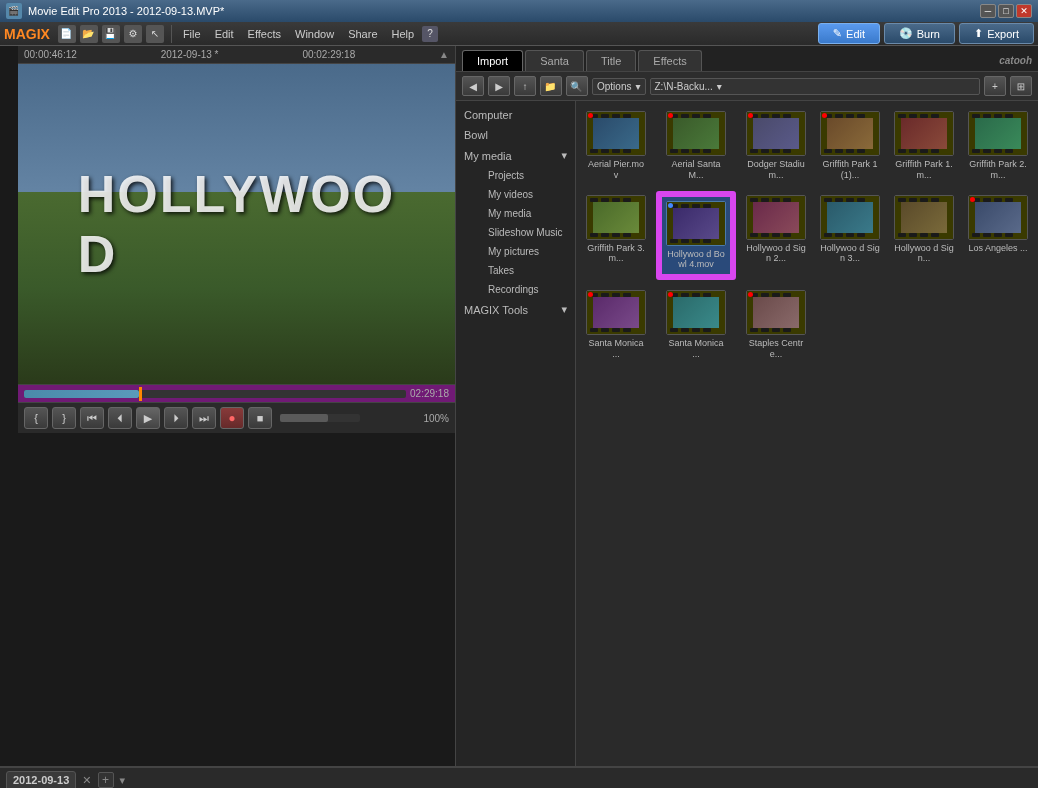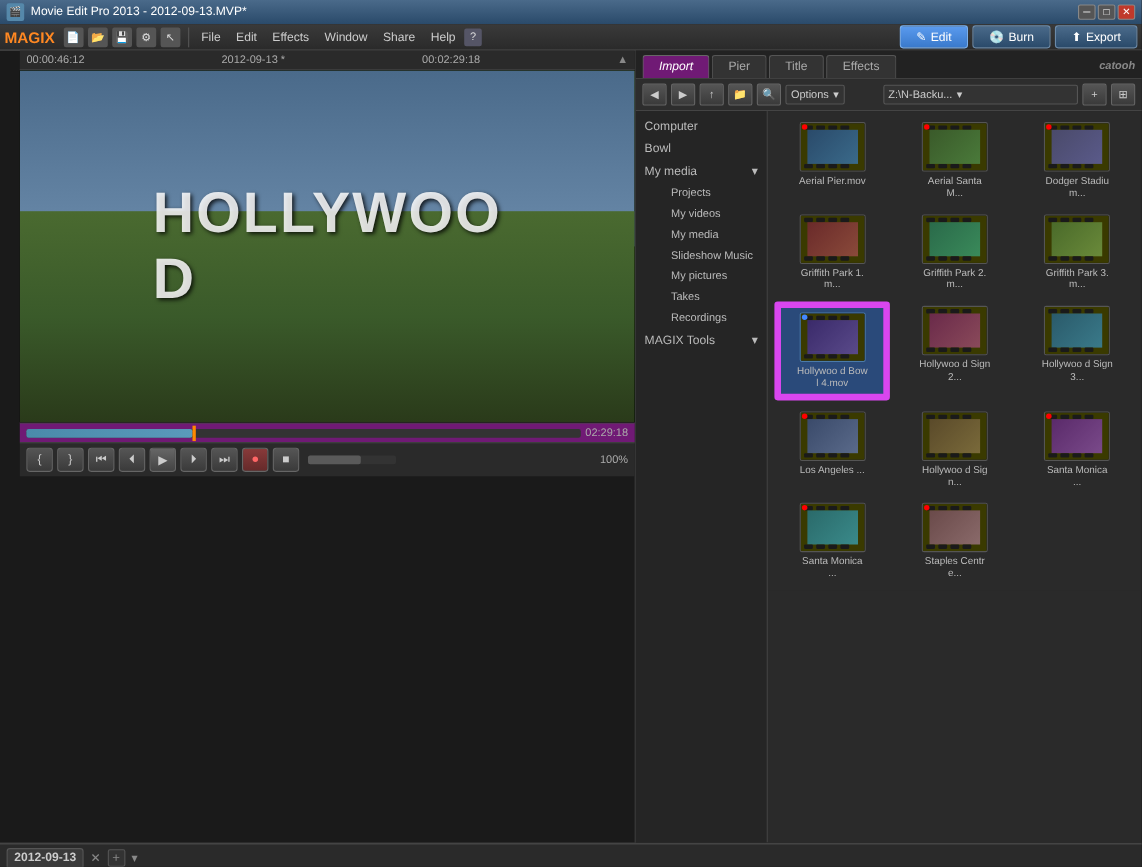--- a/index.html
+++ b/index.html
@@ -48,37 +48,37 @@
     .transport-btn.play { background: linear-gradient(to bottom, #666, #444); }
     .transport-btn.record { background: linear-gradient(to bottom, #883a3a, #662a2a); color: #ff6666; }
     .vol-slider { width: 80px; height: 8px; background: #333; border-radius: 2px; position: relative; margin: 0 4px; }
     .vol-fill { width: 60%; height: 100%; background: #5a5a5a; border-radius: 2px; }
     .zoom-label { color: #aaa; font-size: 10px; margin-left: auto; }
 
     
     #right-panel { flex: 1; display: flex; flex-direction: column; background: #2a2a2a; }
     #right-tabs { display: flex; align-items: center; background: #222; border-bottom: 1px solid #444; padding: 0 6px; gap: 2px; padding-top: 4px; }
     .rtab { padding: 4px 14px; border-radius: 3px 3px 0 0; border: 1px solid #555; border-bottom: none; background: #333; color: #aaa; cursor: pointer; font-size: 11px; }
-    .rtab.active { background: #701a75; color: white; border-color: #666; font-style: italic; }
+    .rtab.active { background: #000000; color: white; border-color: #666; }
     .rtab-logo { margin-left: auto; font-size: 10px; color: #888; font-style: italic; font-weight: bold; }
 
     
     #browser-toolbar { background: #2d2d2d; padding: 4px 6px; display: flex; align-items: center; gap: 4px; border-bottom: 1px solid #444; }
     .browser-btn { width: 22px; height: 20px; background: linear-gradient(to bottom, #555, #3a3a3a); border: 1px solid #666; border-radius: 2px; display: flex; align-items: center; justify-content: center; cursor: pointer; color: #ccc; font-size: 10px; }
     .browser-dropdown { background: #333; border: 1px solid #555; border-radius: 2px; color: #ccc; font-size: 10px; padding: 2px 4px; display: flex; align-items: center; gap: 4px; cursor: pointer; }
 
     
     #browser-content { flex: 1; display: flex; overflow: hidden; }
     #folder-tree { width: 120px; background: #252525; border-right: 1px solid #444; overflow-y: auto; padding: 4px 0; }
     .folder-item { padding: 4px 8px; cursor: pointer; color: #bbb; font-size: 11px; }
     .folder-item.sub { padding-left: 32px; font-size: 10px; }
     .folder-item.has-arrow { display: flex; align-items: center; justify-content: space-between; }
 
     
-    #file-grid { flex: 1; overflow-y: auto; padding: 6px; display: grid; grid-template-columns: repeat(3, 1fr); gap: 6px; align-content: start; background: #2a2a2a; }
+    #file-grid { flex: 1; overflow-y: auto; padding: 6px; display: grid; grid-template-columns: repeat(6, 1fr); gap: 6px; align-content: start; background: #2a2a2a; }
     .file-thumb { display: flex; flex-direction: column; align-items: center; gap: 3px; cursor: pointer; padding: 4px; border-radius: 3px; }
     .file-thumb.selected { background: #2a4a7a; border: 6px solid #d946ef; }
     .thumb-img { width: 60px; height: 45px; background: #1a1a1a; border: 1px solid #555; border-radius: 2px; position: relative; overflow: hidden; display: flex; align-items: center; justify-content: center; }
     .thumb-img .film-strip { position: absolute; top: 0; left: 0; right: 0; bottom: 0; background: #3a3a00; }
     .thumb-img .film-notch-top { position: absolute; top: 2px; left: 0; right: 0; height: 4px; display: flex; gap: 3px; padding: 0 3px; }
     .thumb-img .film-notch-bottom { position: absolute; bottom: 2px; left: 0; right: 0; height: 4px; display: flex; gap: 3px; padding: 0 3px; }
     .film-hole { flex: 1; background: #1a1a1a; border-radius: 1px; max-width: 8px; }
     .thumb-img .red-dot { position: absolute; top: 1px; left: 1px; width: 5px; height: 5px; background: red; border-radius: 50%; }
     .thumb-img .selected-dot { position: absolute; top: 1px; left: 1px; width: 5px; height: 5px; background: #4488ff; border-radius: 50%; }
     .file-name { font-size: 9px; color: #bbb; text-align: center; word-break: break-all; max-width: 65px; line-height: 1.2; }
@@ -202,36 +202,36 @@
       <div class="vol-slider">
         <div class="vol-fill"></div>
       </div>
       <span class="zoom-label">100%</span>
     </div>
   </div>
 
   <div id="right-panel">
     <div id="right-tabs">
       <div class="rtab active">Import</div>
-      <div class="rtab">Pier</div>
+      <div class="rtab">Santa</div>
       <div class="rtab">Title</div>
       <div class="rtab">Effects</div>
       <div class="rtab-logo">catooh</div>
     </div>
     <div id="browser-toolbar">
       <div class="browser-btn">◀</div>
       <div class="browser-btn">▶</div>
       <div class="browser-btn">↑</div>
       <div class="browser-btn">📁</div>
       <div class="browser-btn">🔍</div>
       <div class="browser-dropdown">
         <span>Options</span>
         <span>▾</span>
       </div>
-      <div class="browser-dropdown" style="flex:1;margin-left:31px;">
+      <div class="browser-dropdown" style="flex:1;">
         <span>Z:\N-Backu...</span>
         <span>▾</span>
       </div>
       <div class="browser-btn">+</div>
       <div class="browser-btn">⊞</div>
     </div>
     <div id="browser-content">
       <div id="folder-tree">
         <div class="folder-item">Computer</div>
         <div class="folder-item">Bowl</div>
@@ -310,20 +310,40 @@
                   <div class="film-hole"></div>
                   <div class="film-hole"></div>
                   <div class="film-hole"></div>
                   <div class="film-hole"></div>
                 </div>
               <div class="red-dot"></div>
             </div>
             <div class="file-name">Dodger Stadium...</div>
           </div>
 
+          <div class="file-thumb">
+            <div class="thumb-img">
+              <div class="film-strip"></div>
+              <div class="film-notch-top">
+                  <div class="film-hole"></div>
+                  <div class="film-hole"></div>
+                  <div class="film-hole"></div>
+                  <div class="film-hole"></div>
+                </div>
+              <div class="thumb-colors tc4"></div>
+              <div class="film-notch-bottom">
+                  <div class="film-hole"></div>
+                  <div class="film-hole"></div>
+                  <div class="film-hole"></div>
+                  <div class="film-hole"></div>
+                </div>
+              <div class="red-dot"></div>
+            </div>
+            <div class="file-name">Griffith Park 1(1)...</div>
+          </div>
 
           <div class="file-thumb">
             <div class="thumb-img">
               <div class="film-strip"></div>
               <div class="film-notch-top">
                   <div class="film-hole"></div>
                   <div class="film-hole"></div>
                   <div class="film-hole"></div>
                   <div class="film-hole"></div>
                 </div>
@@ -442,50 +462,50 @@
 
           <div class="file-thumb">
             <div class="thumb-img">
               <div class="film-strip"></div>
               <div class="film-notch-top">
                   <div class="film-hole"></div>
                   <div class="film-hole"></div>
                   <div class="film-hole"></div>
                   <div class="film-hole"></div>
                 </div>
+              <div class="thumb-colors tc12"></div>
+              <div class="film-notch-bottom">
+                  <div class="film-hole"></div>
+                  <div class="film-hole"></div>
+                  <div class="film-hole"></div>
+                  <div class="film-hole"></div>
+                </div>
+            </div>
+            <div class="file-name">Hollywoo d Sign...</div>
+          </div>
+
+          <div class="file-thumb">
+            <div class="thumb-img">
+              <div class="film-strip"></div>
+              <div class="film-notch-top">
+                  <div class="film-hole"></div>
+                  <div class="film-hole"></div>
+                  <div class="film-hole"></div>
+                  <div class="film-hole"></div>
+                </div>
               <div class="thumb-colors tc13"></div>
               <div class="film-notch-bottom">
                   <div class="film-hole"></div>
                   <div class="film-hole"></div>
                   <div class="film-hole"></div>
                   <div class="film-hole"></div>
                 </div>
               <div class="red-dot"></div>
             </div>
             <div class="file-name">Los Angeles ...</div>
-          </div>
-
-          <div class="file-thumb">
-            <div class="thumb-img">
-              <div class="film-strip"></div>
-              <div class="film-notch-top">
-                  <div class="film-hole"></div>
-                  <div class="film-hole"></div>
-                  <div class="film-hole"></div>
-                  <div class="film-hole"></div>
-                </div>
-              <div class="thumb-colors tc12"></div>
-              <div class="film-notch-bottom">
-                  <div class="film-hole"></div>
-                  <div class="film-hole"></div>
-                  <div class="film-hole"></div>
-                  <div class="film-hole"></div>
-                </div>
-            </div>
-            <div class="file-name">Hollywoo d Sign...</div>
           </div>
 
           <div class="file-thumb">
             <div class="thumb-img">
               <div class="film-strip"></div>
               <div class="film-notch-top">
                   <div class="film-hole"></div>
                   <div class="film-hole"></div>
                   <div class="film-hole"></div>
                   <div class="film-hole"></div>

